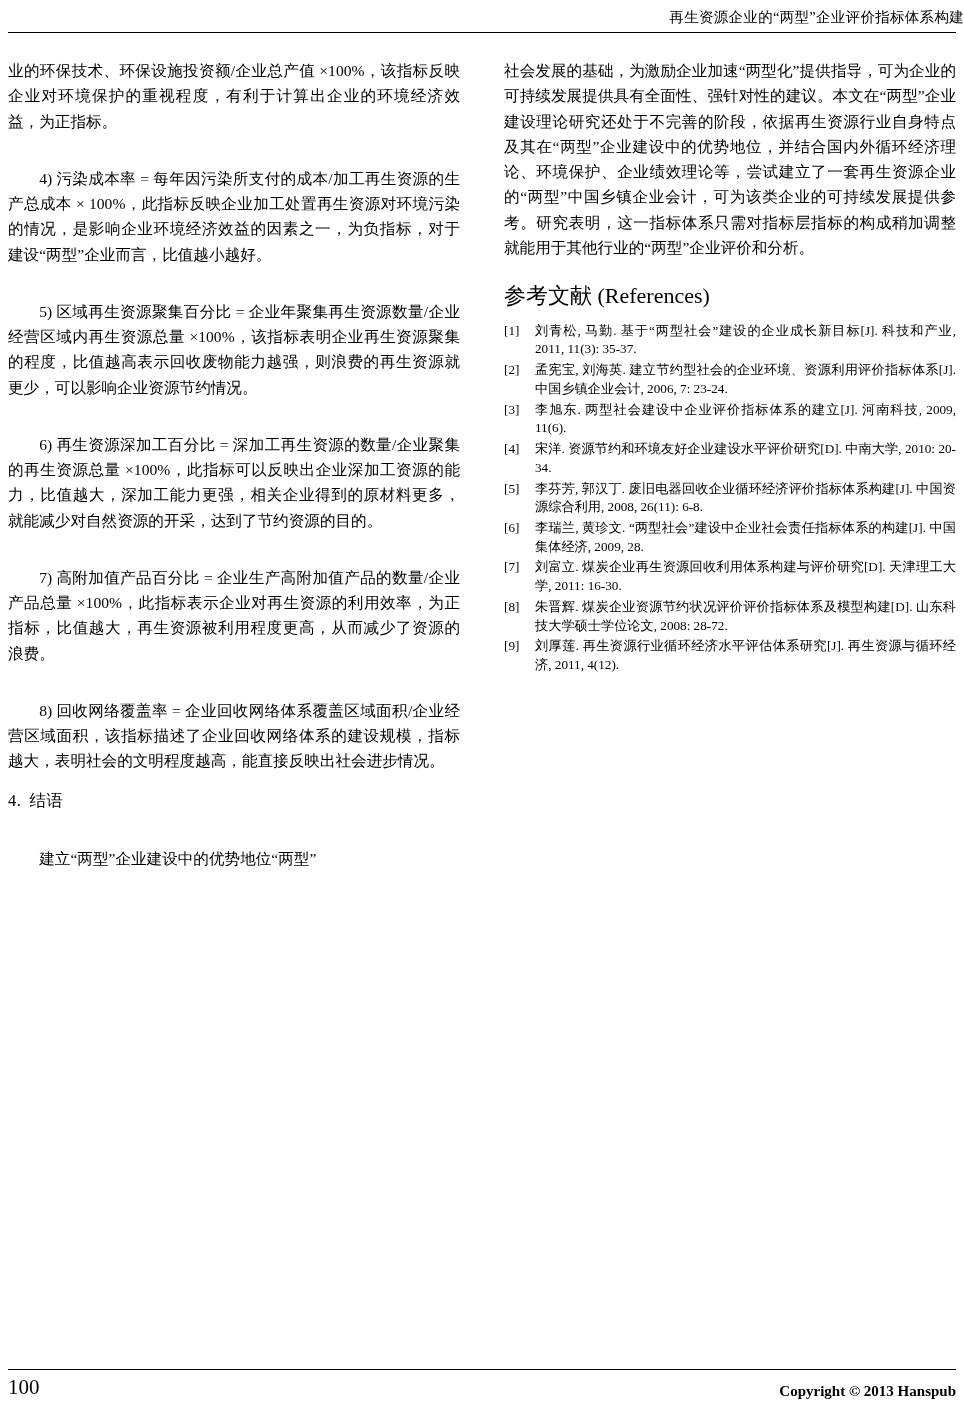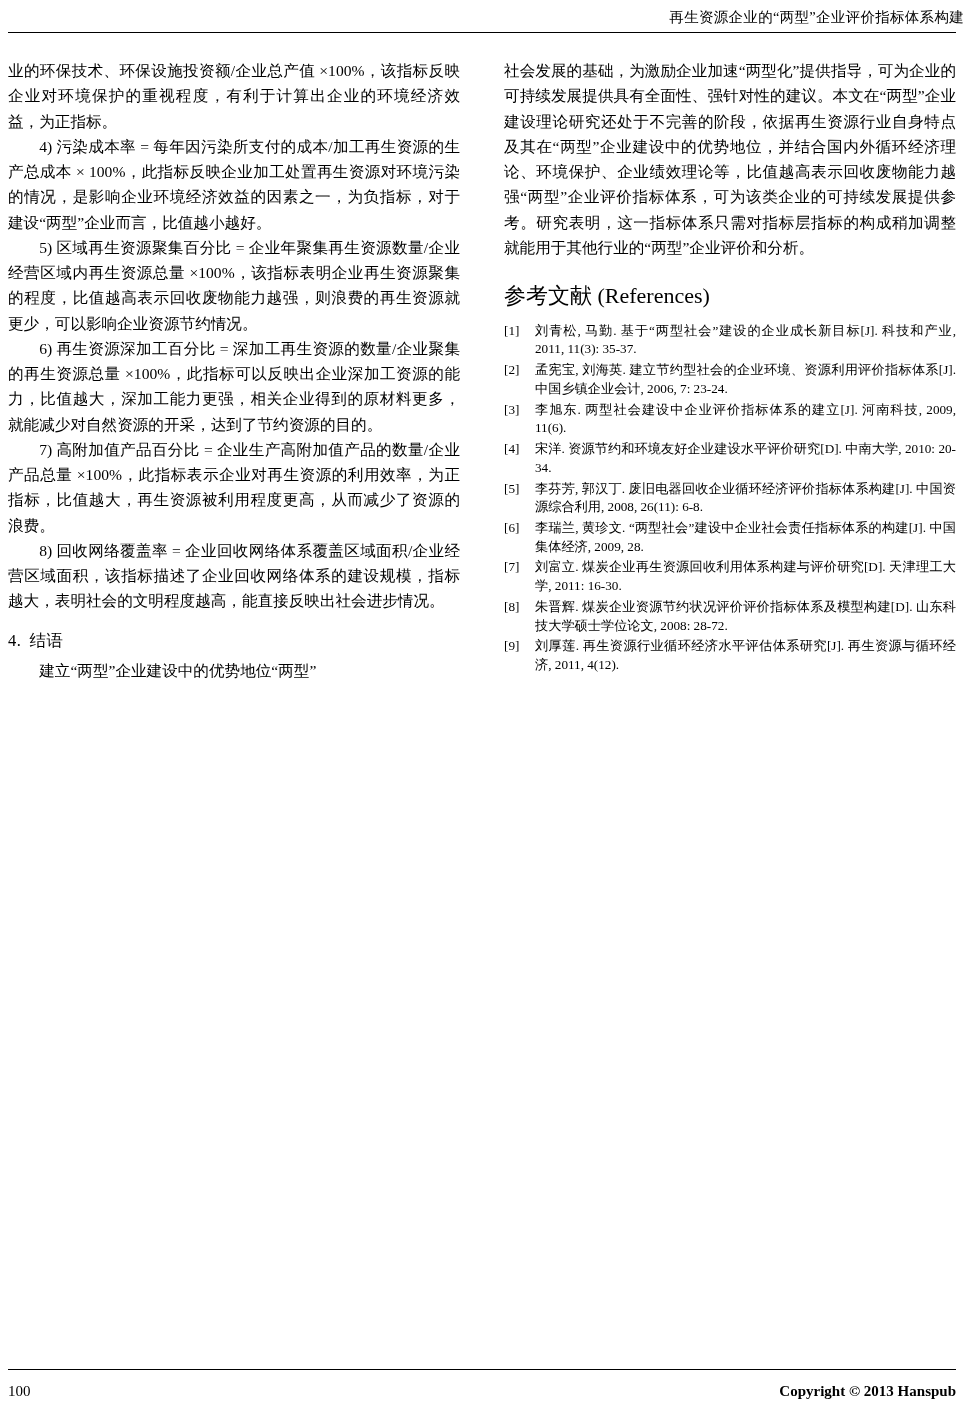--- a/index.html
+++ b/index.html
@@ -48,21 +48,21 @@
     width: 452px;
     font-size: 15.6px;
     line-height: 1.62;
     text-align: justify;
     text-justify: inter-ideograph;
   }
   .col-left { left: 8px; }
   .col-right { left: 504px; }
 
   p { margin: 0; }
-  p.ind { text-indent: 2em; }
+  p.ind { text-indent: 2em; margin-top: 32px; }
 
   .sec-title {
     margin-top: 14px;
     margin-bottom: 4px;
     font-size: 16.5px;
     font-weight: normal;
     letter-spacing: 0.5px;
   }
   .sec-title .num { margin-right: 8px; }
 
@@ -103,21 +103,21 @@
     left: 8px;
     bottom: 44px;
     width: 948px;
     height: 1px;
     background: #000;
   }
   .folio {
     position: absolute;
     left: 8px;
     bottom: 14px;
-    font-size: 15px;
+    font-size: 21px;
   }
   .copyright {
     position: absolute;
     right: 8px;
     bottom: 14px;
     font-size: 15px;
     font-weight: bold;
   }
 </style>
 </head>
@@ -137,21 +137,21 @@
     <p class="ind">8) 回收网络覆盖率 = 企业回收网络体系覆盖区域面积/企业经营区域面积，该指标描述了企业回收网络体系的建设规模，指标越大，表明社会的文明程度越高，能直接反映出社会进步情况。</p>
 
     <div class="sec-title">
       <span class="num">4.</span><span>结语</span>
     </div>
 
     <p class="ind">建立“两型”企业建设中的优势地位“两型”</p>
   </div>
 
   <div class="col col-right">
-    <p>社会发展的基础，为激励企业加速“两型化”提供指导，可为企业的可持续发展提供具有全面性、强针对性的建议。本文在“两型”企业建设理论研究还处于不完善的阶段，依据再生资源行业自身特点及其在“两型”企业建设中的优势地位，并结合国内外循环经济理论、环境保护、企业绩效理论等，比值越高表示回收废物能力越强“两型”企业评价指标体系，可为该类企业的可持续发展提供参考。研究表明，这一指标体系只需对指标层指标的构成稍加调整就能用于其他行业的“两型”企业评价和分析。</p>
+    <p>社会发展的基础，为激励企业加速“两型化”提供指导，可为企业的可持续发展提供具有全面性、强针对性的建议。本文在“两型”企业建设理论研究还处于不完善的阶段，依据再生资源行业自身特点及其在“两型”企业建设中的优势地位，并结合国内外循环经济理论、环境保护、企业绩效理论等，尝试建立了一套再生资源企业的“两型”中国乡镇企业会计，可为该类企业的可持续发展提供参考。研究表明，这一指标体系只需对指标层指标的构成稍加调整就能用于其他行业的“两型”企业评价和分析。</p>
 
     <div class="ref-title">
       <span>参考文献</span>
       <span class="en">(References)</span>
     </div>
 
     <div class="reflist">
       <div class="refitem">
         <span class="tag">[1]</span>
         <span>刘青松, 马勤. 基于“两型社会”建设的企业成长新目标[J]. 科技和产业, 2011, 11(3): 35-37.</span>

